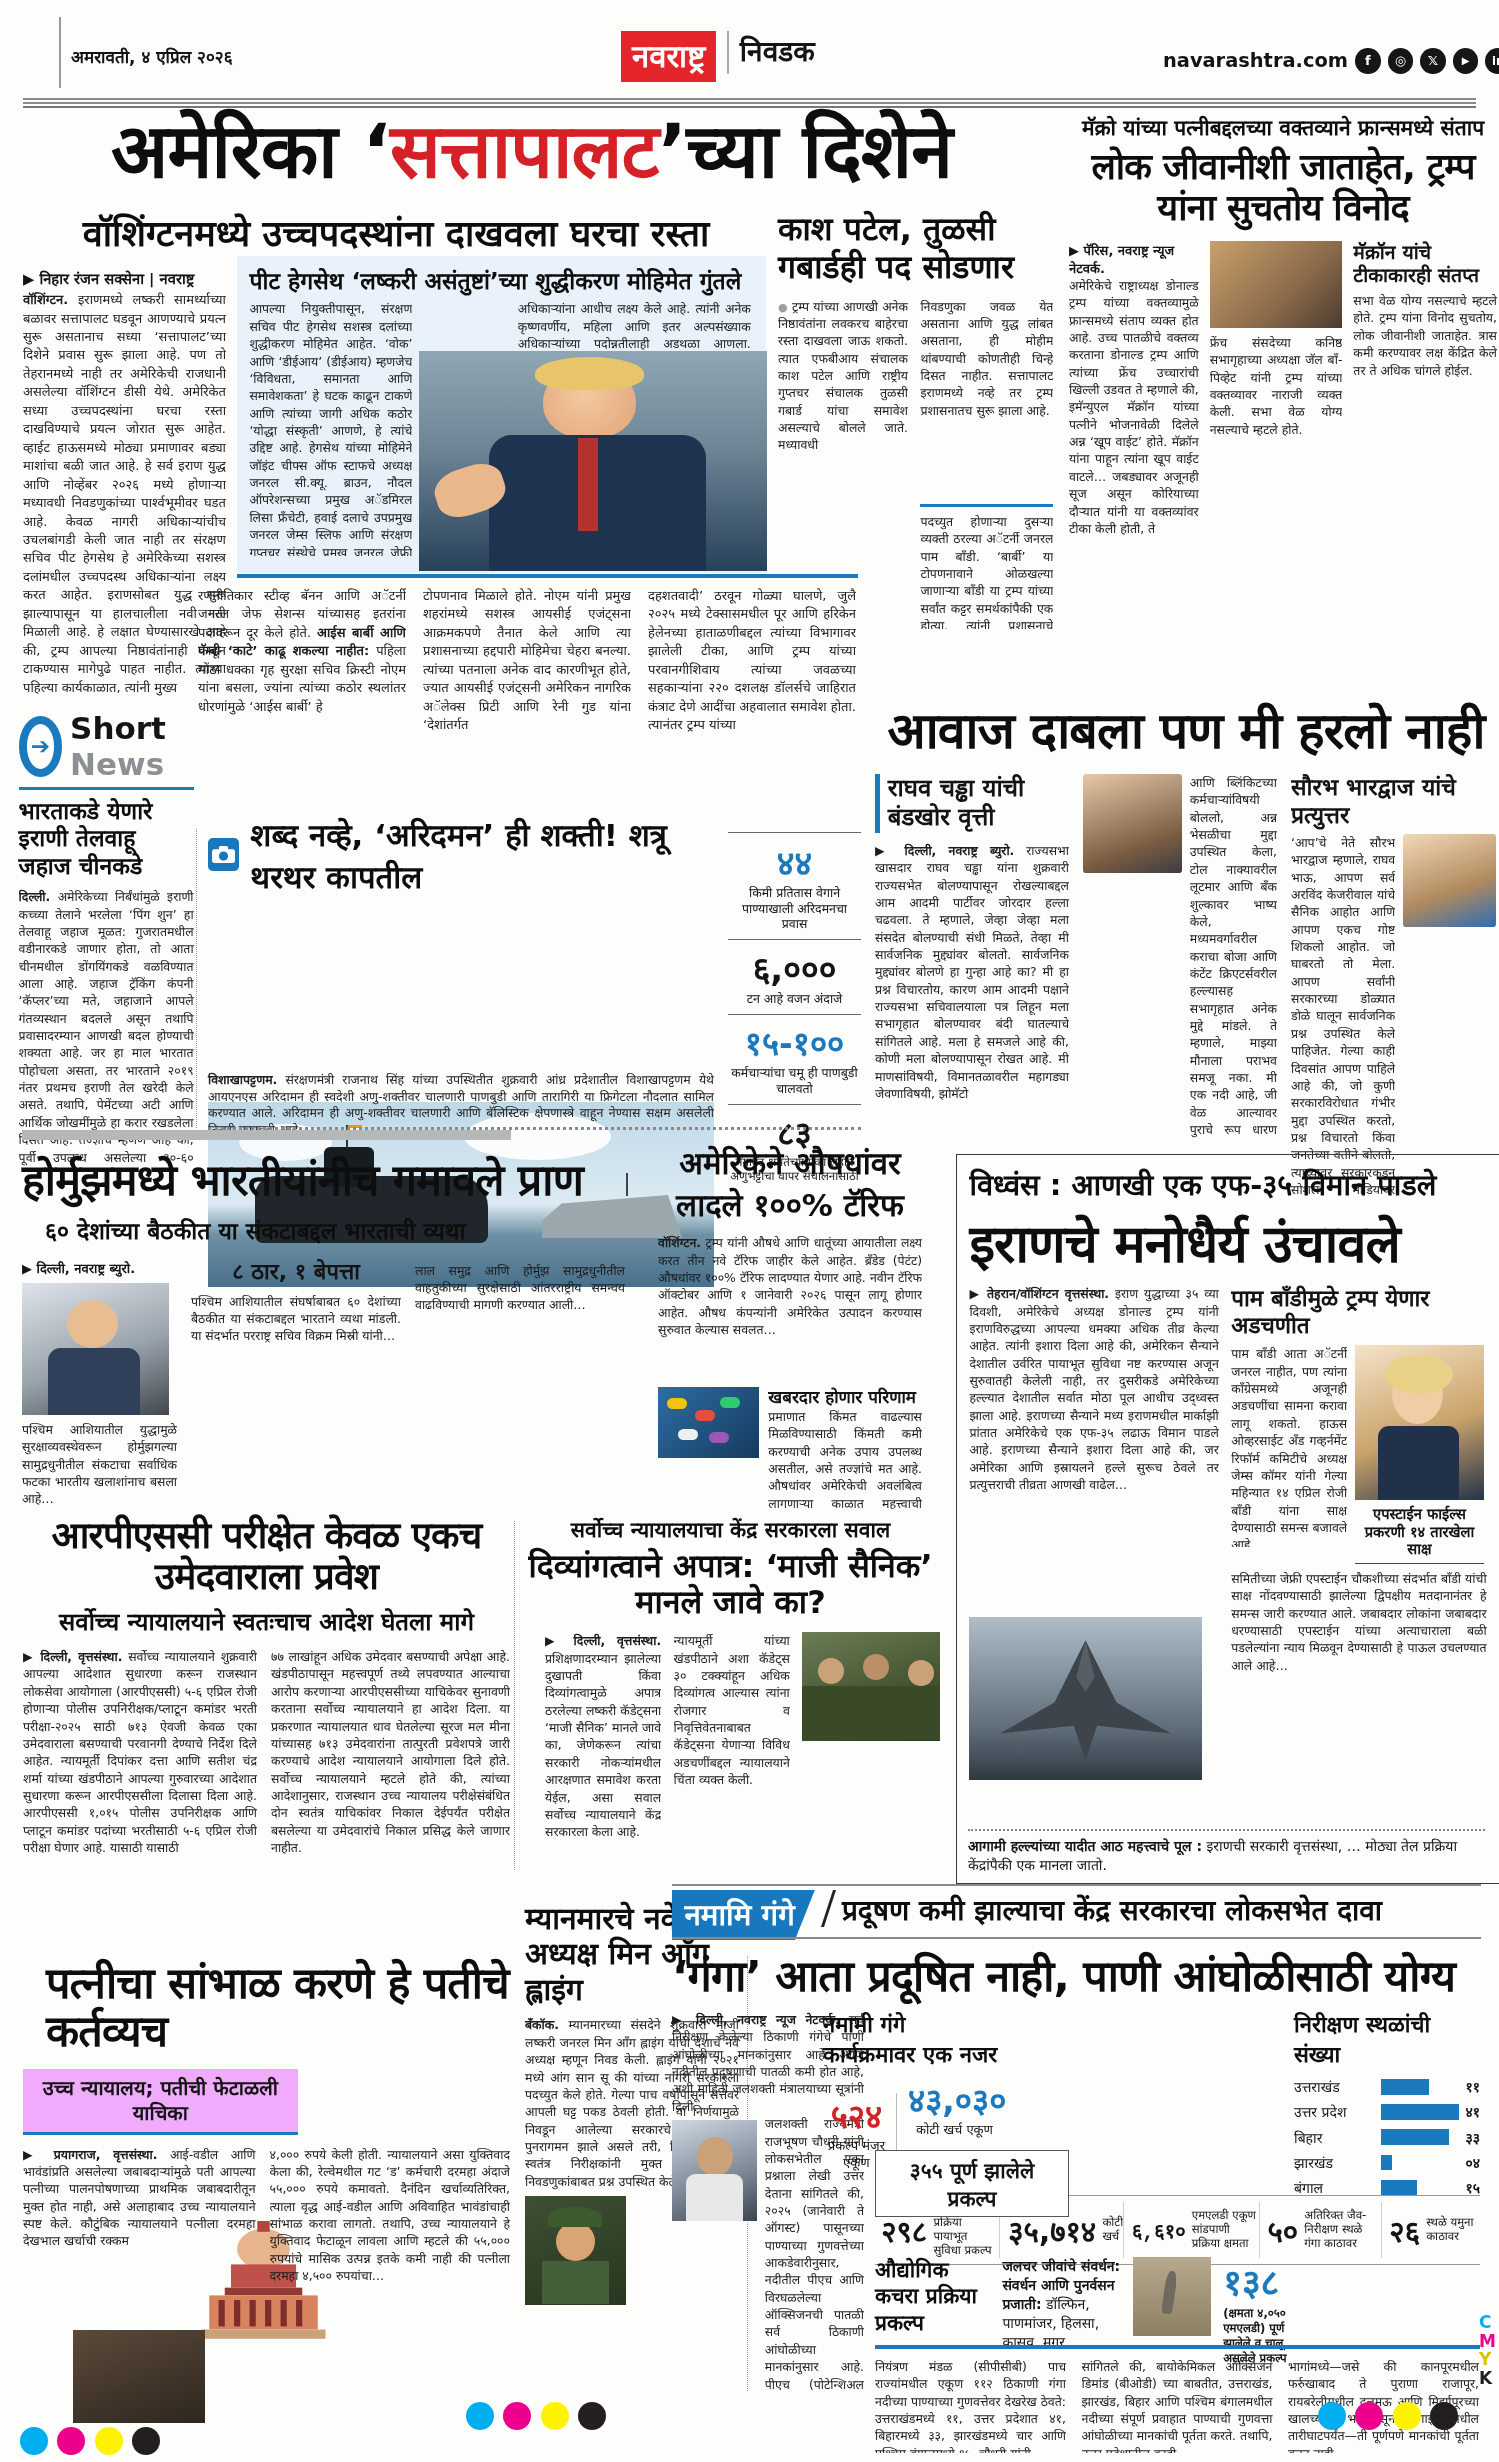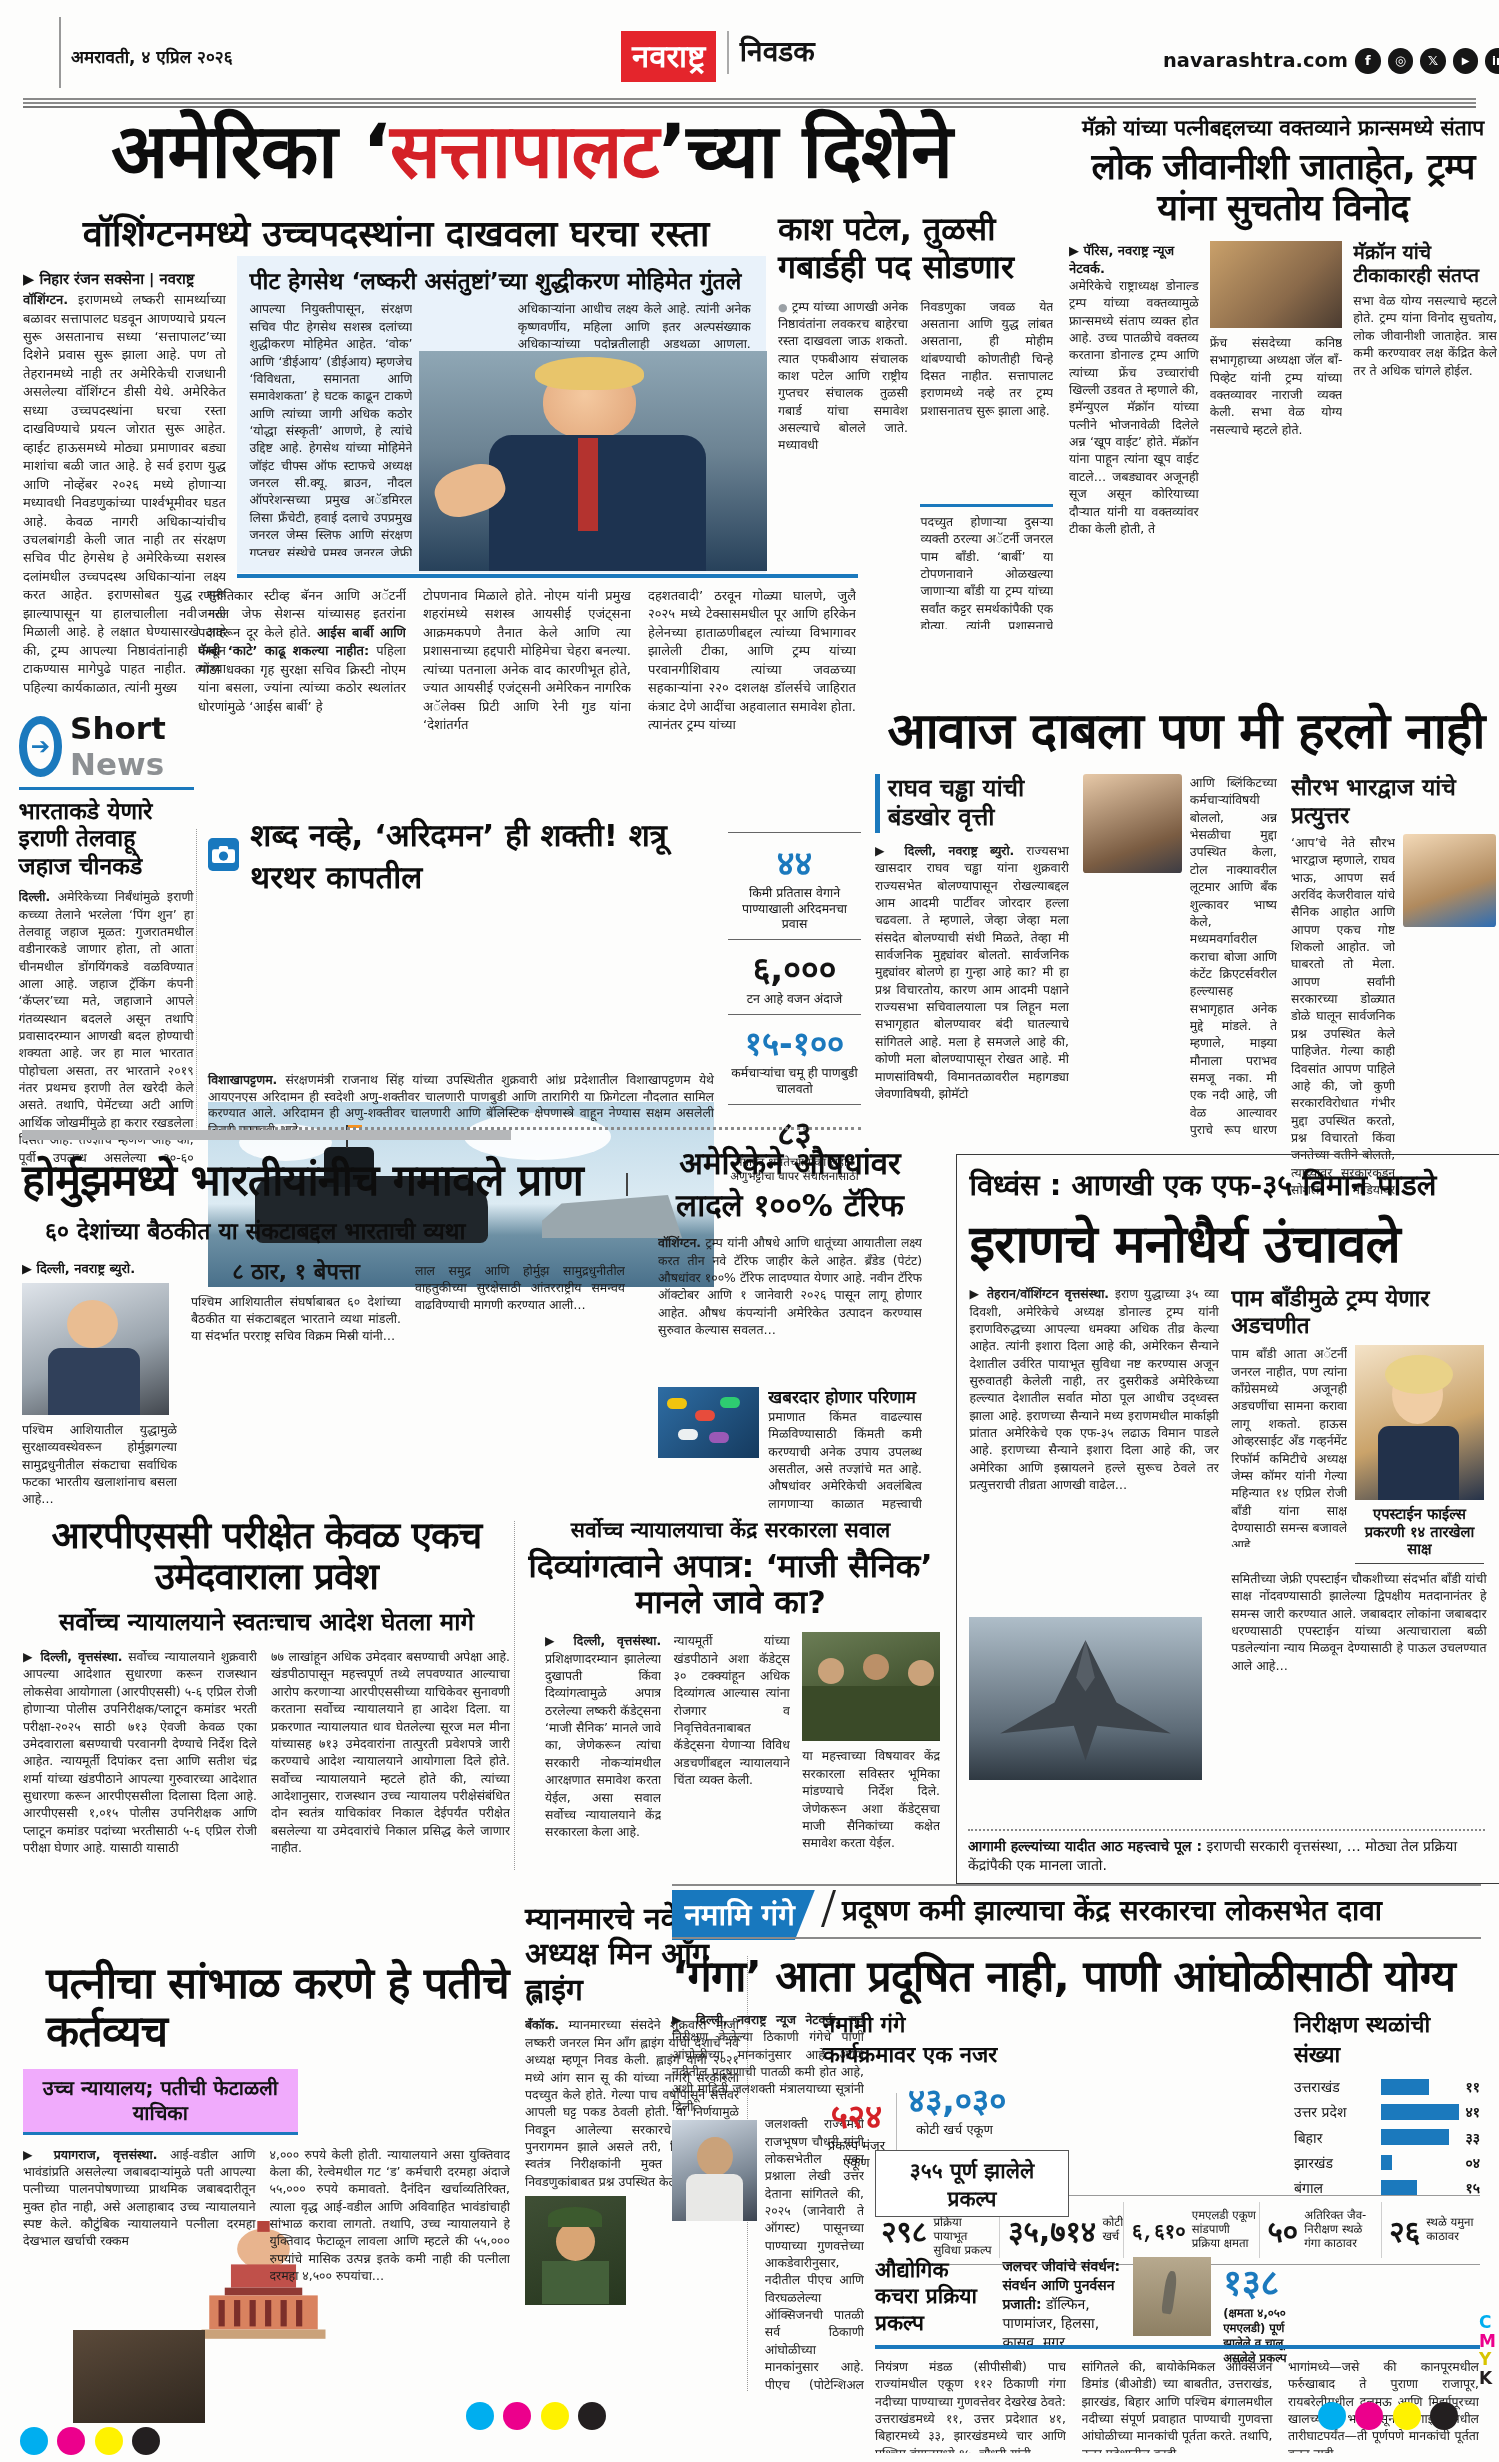--- a/index.html
+++ b/index.html
@@ -312,21 +312,20 @@
         <div class="bts" style="height:233px;"><b>▶ दिल्ली, वृत्तसंस्था.</b> <span>प्रशिक्षणादरम्यान झालेल्या दुखापती किंवा दिव्यांगत्वामुळे अपात्र ठरलेल्या लष्करी कॅडेट्सना ‘माजी सैनिक’ मानले जावे का, जेणेकरून त्यांचा सरकारी नोकऱ्यांमधील आरक्षणात समावेश करता येईल, असा सवाल सर्वोच्च न्यायालयाने केंद्र सरकारला केला आहे.</span></div>
       </div>
       <div class="bts" style="width:124px;height:241px;">न्यायमूर्ती यांच्या खंडपीठाने अशा कॅडेट्स ३० टक्क्यांहून अधिक दिव्यांगत्व आल्यास त्यांना रोजगार व निवृत्तिवेतनाबाबत कॅडेट्सना येणाऱ्या विविध अडचणींबद्दल न्यायालयाने चिंता व्यक्त केली.</div>
       <div style="width:147px;overflow:hidden;">
         <div class="photo" style="width:147px;height:109px;background:linear-gradient(160deg,#6b7d55,#42522f 60%,#2c3820);">
           <div style="position:absolute;left:15.5px;top:26px;width:26px;height:26px;border-radius:50%;background:#caa27a;"></div>
           <div style="position:absolute;left:61px;top:22px;width:26px;height:26px;border-radius:50%;background:#bb9068;"></div>
           <div style="position:absolute;left:106px;top:28px;width:26px;height:26px;border-radius:50%;background:#caa27a;"></div>
           <div style="position:absolute;left:0;top:54px;width:147px;height:54px;background:#3a4a28;"></div>
         </div>
-        <div class="bts" style="height:132px;margin-top:6.2px;">या महत्त्वाच्या विषयावर केंद्र सरकारला सविस्तर भूमिका मांडण्याचे निर्देश दिले. जेणेकरून अशा कॅडेट्सचा माजी सैनिकांच्या कक्षेत समावेश करता येईल.</div>
       </div>
     </div>
   </div>
   <div class="abs vrule" style="left:514px;top:1521px;height:349px;"></div>
 
   <div class="abs" style="left:23px;top:1959px;width:487px;height:497px;">
     <div class="hl" style="font-size:43px;line-height:1.12;letter-spacing:-0.8px;padding-left:23px;">पत्नीचा सांभाळ करणे हे पतीचे कर्तव्यच</div>
     <div style="width:256px;background:#f0abfc;border-bottom:3.1px solid #1b79bd;margin-top:14px;padding:6.2px 9.3px;font-weight:bold;font-size:20px;line-height:1.25;text-align:center;">उच्च न्यायालय; पतीची फेटाळली याचिका</div>
     <div style="display:flex;gap:14px;margin-top:11px;">
       <div style="width:233px;overflow:hidden;">

